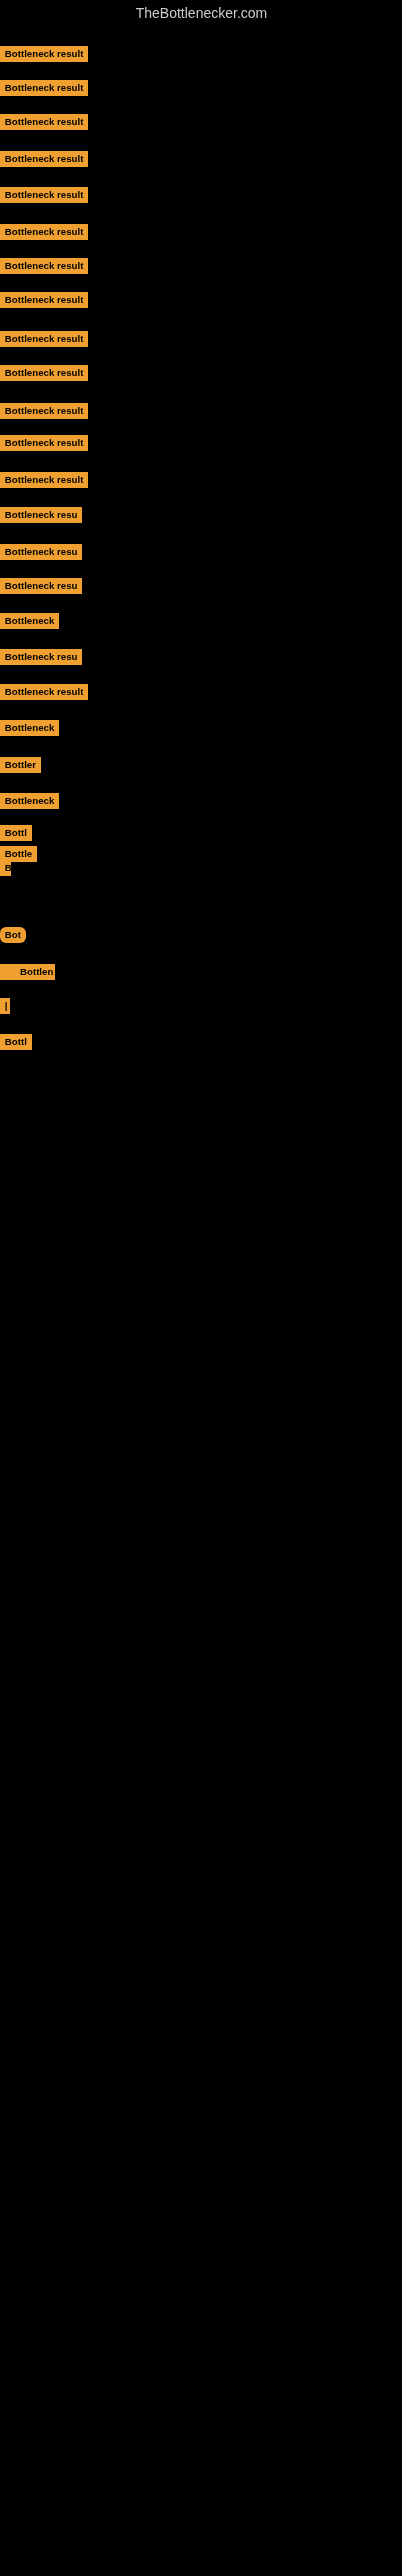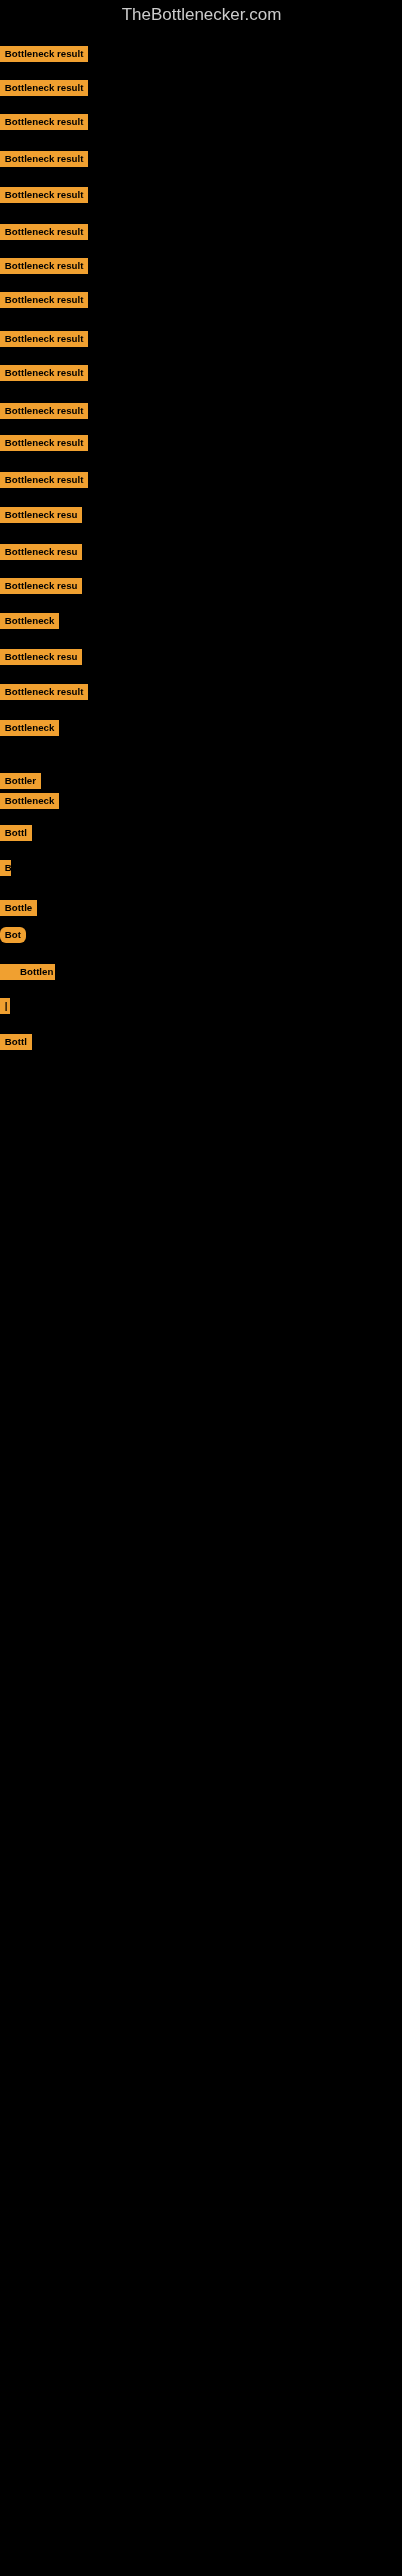--- a/index.html
+++ b/index.html
@@ -12,21 +12,21 @@
       width: 403px;
       min-height: 2576px;
       background-color: #000000;
       font-family: Arial, sans-serif;
       position: relative;
     }
 
     .site-title {
       text-align: center;
       color: #cccccc;
-      font-size: 17px;
+      font-size: 14px;
       padding: 4.8px 0;
       position: absolute;
       top: 0;
       left: 0;
       right: 0;
     }
 
     .bottleneck-badge {
       background-color: #f0a030;
       color: #000000;
@@ -62,23 +62,23 @@
     <div class="badge-row" style="top: 403px; max-width: 122px;"><span class="bottleneck-badge" style="max-width: 122px;">Bottleneck result</span></div>
     <div class="badge-row" style="top: 435px; max-width: 122px;"><span class="bottleneck-badge" style="max-width: 122px;">Bottleneck result</span></div>
     <div class="badge-row" style="top: 472px; max-width: 124px;"><span class="bottleneck-badge" style="max-width: 124px;">Bottleneck result</span></div>
     <div class="badge-row" style="top: 507px; max-width: 105px;"><span class="bottleneck-badge" style="max-width: 105px;">Bottleneck resu</span></div>
     <div class="badge-row" style="top: 544px; max-width: 102px;"><span class="bottleneck-badge" style="max-width: 102px;">Bottleneck resu</span></div>
     <div class="badge-row" style="top: 578px; max-width: 98px;"><span class="bottleneck-badge" style="max-width: 98px;">Bottleneck resu</span></div>
     <div class="badge-row" style="top: 613px; max-width: 72px;"><span class="bottleneck-badge" style="max-width: 72px;">Bottleneck</span></div>
     <div class="badge-row" style="top: 649px; max-width: 121px;"><span class="bottleneck-badge" style="max-width: 121px;">Bottleneck resu</span></div>
     <div class="badge-row" style="top: 684px; max-width: 122px;"><span class="bottleneck-badge" style="max-width: 122px;">Bottleneck result</span></div>
     <div class="badge-row" style="top: 720px; max-width: 68px;"><span class="bottleneck-badge" style="max-width: 68px;">Bottleneck</span></div>
-    <div class="badge-row" style="top: 757px; max-width: 44px; margin-top: 16px;"><span class="bottleneck-badge" style="max-width: 44px;">Bottler</span></div>
+    <div class="badge-row" style="top: 757px; max-width: 44px;"><span class="bottleneck-badge" style="max-width: 44px;">Bottler</span></div>
     <div class="badge-row" style="top: 793px; max-width: 71px;"><span class="bottleneck-badge" style="max-width: 71px;">Bottleneck</span></div>
     <div class="badge-row" style="top: 825px; max-width: 36px;"><span class="bottleneck-badge" style="max-width: 36px;">Bottl</span></div>
     <div class="badge-row" style="top: 860px; max-width: 11.3px;"><span class="bottleneck-badge" style="max-width: 11.3px;">B</span></div>
-    <div class="badge-row" style="top: 900px; max-width: 42px;"><span class="bottleneck-badge" style="max-width: 42px;">Bottle</span></div>
+    <div class="badge-row" style="top: 846px; max-width: 42px;"><span class="bottleneck-badge" style="max-width: 42px;">Bottle</span></div>
     <div class="badge-row" style="top: 927px; max-width: 26px;"><span class="bottleneck-badge" style="max-width: 26px; border-radius: 6px;">Bot</span></div>
     <div class="badge-row" style="top: 964px; max-width: 55px;"><span class="bottleneck-badge" style="max-width: 55px; padding-left: 20px;">Bottlen</span></div>
     <div class="badge-row" style="top: 998px; max-width: 6.4px;"><span class="bottleneck-badge" style="max-width: 6.4px;">|</span></div>
     <div class="badge-row" style="top: 1034px; max-width: 35px;"><span class="bottleneck-badge" style="max-width: 35px;">Bottl</span></div>
   </div>
 
 
 </body></html>

